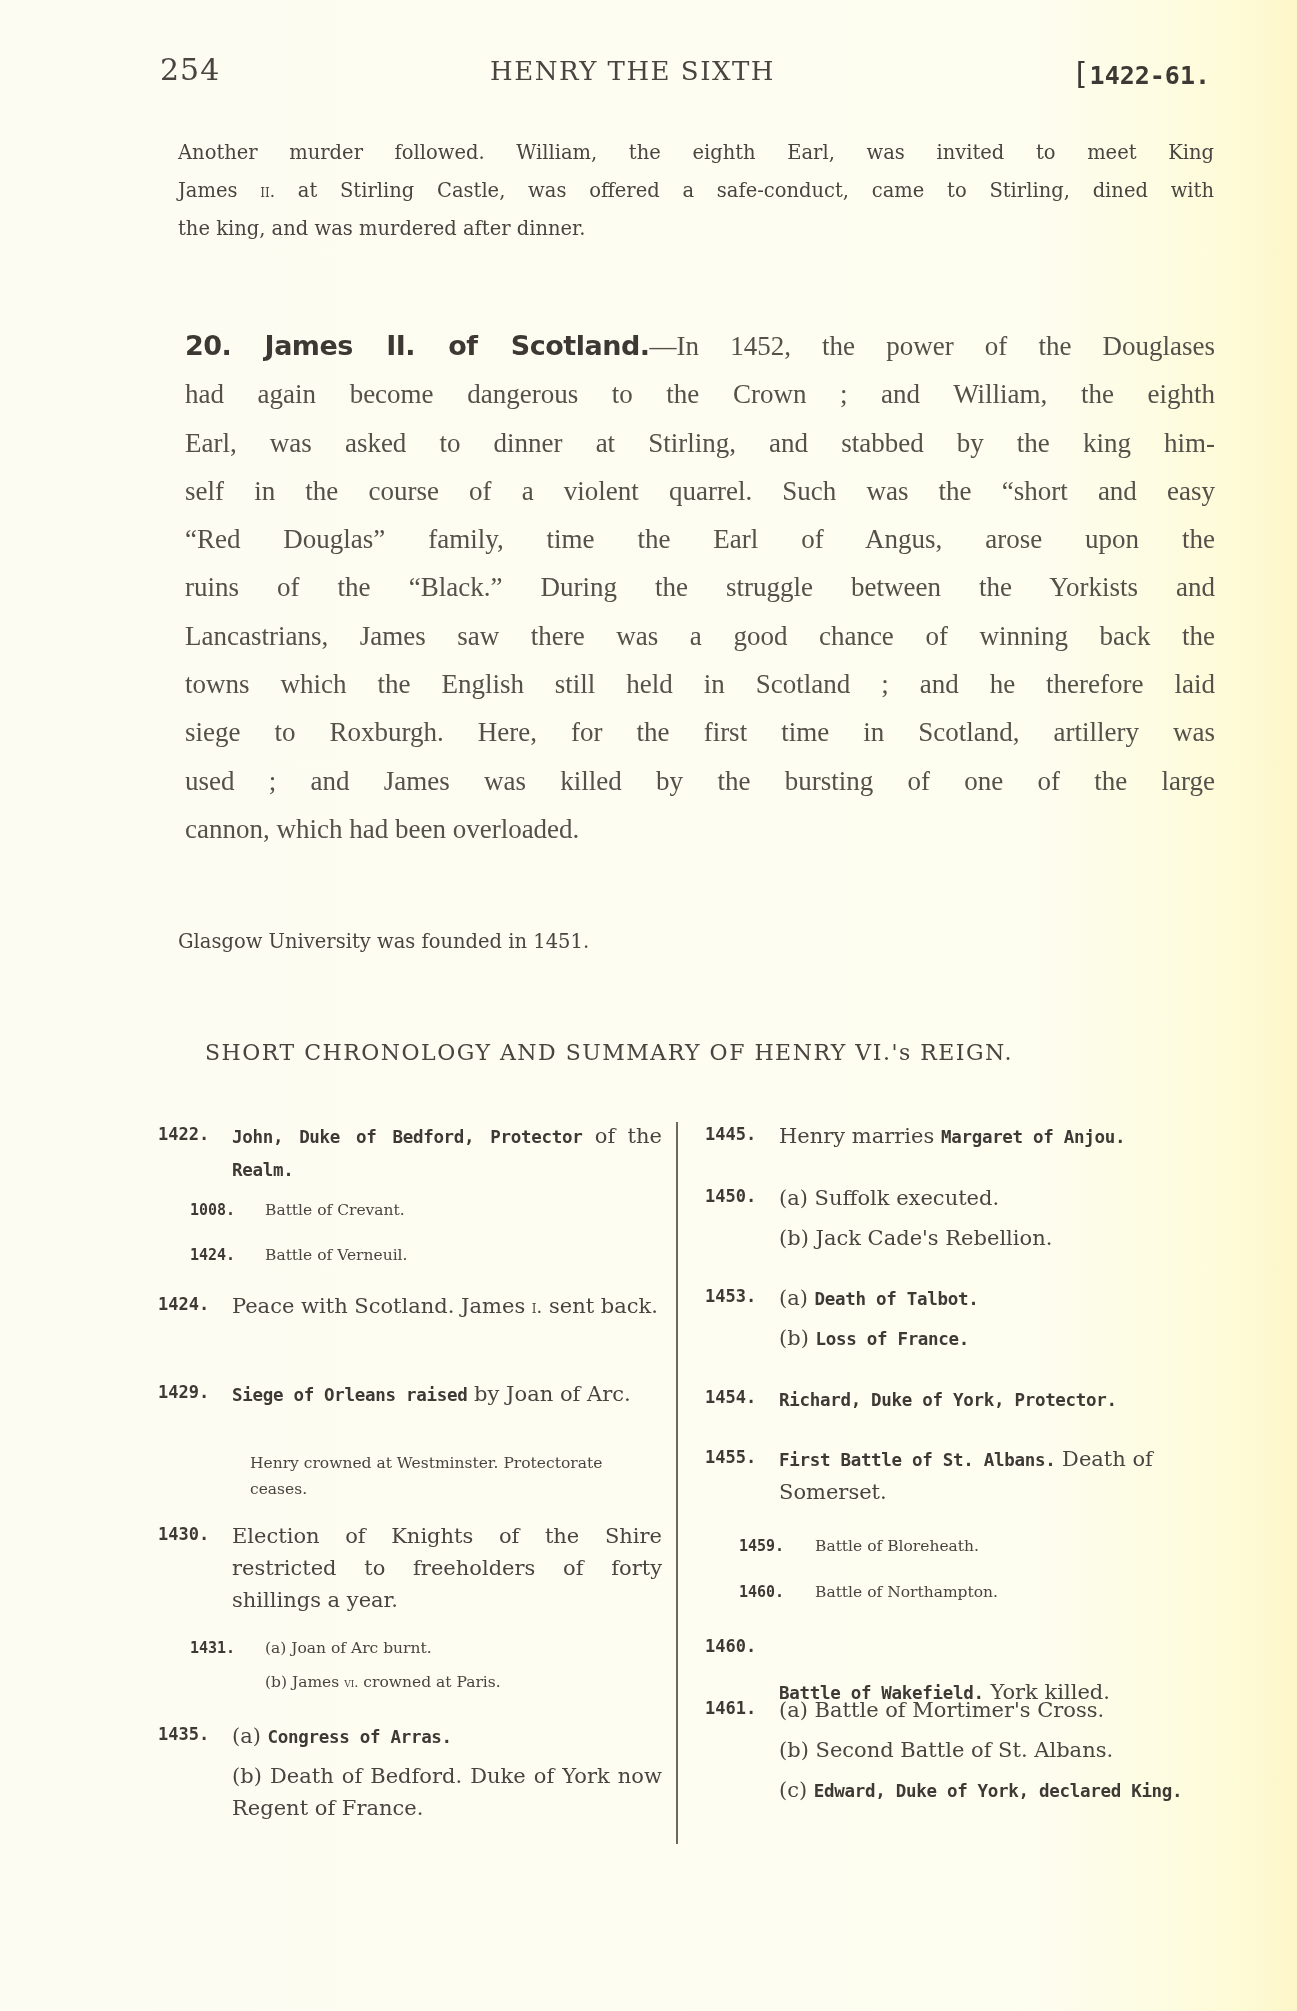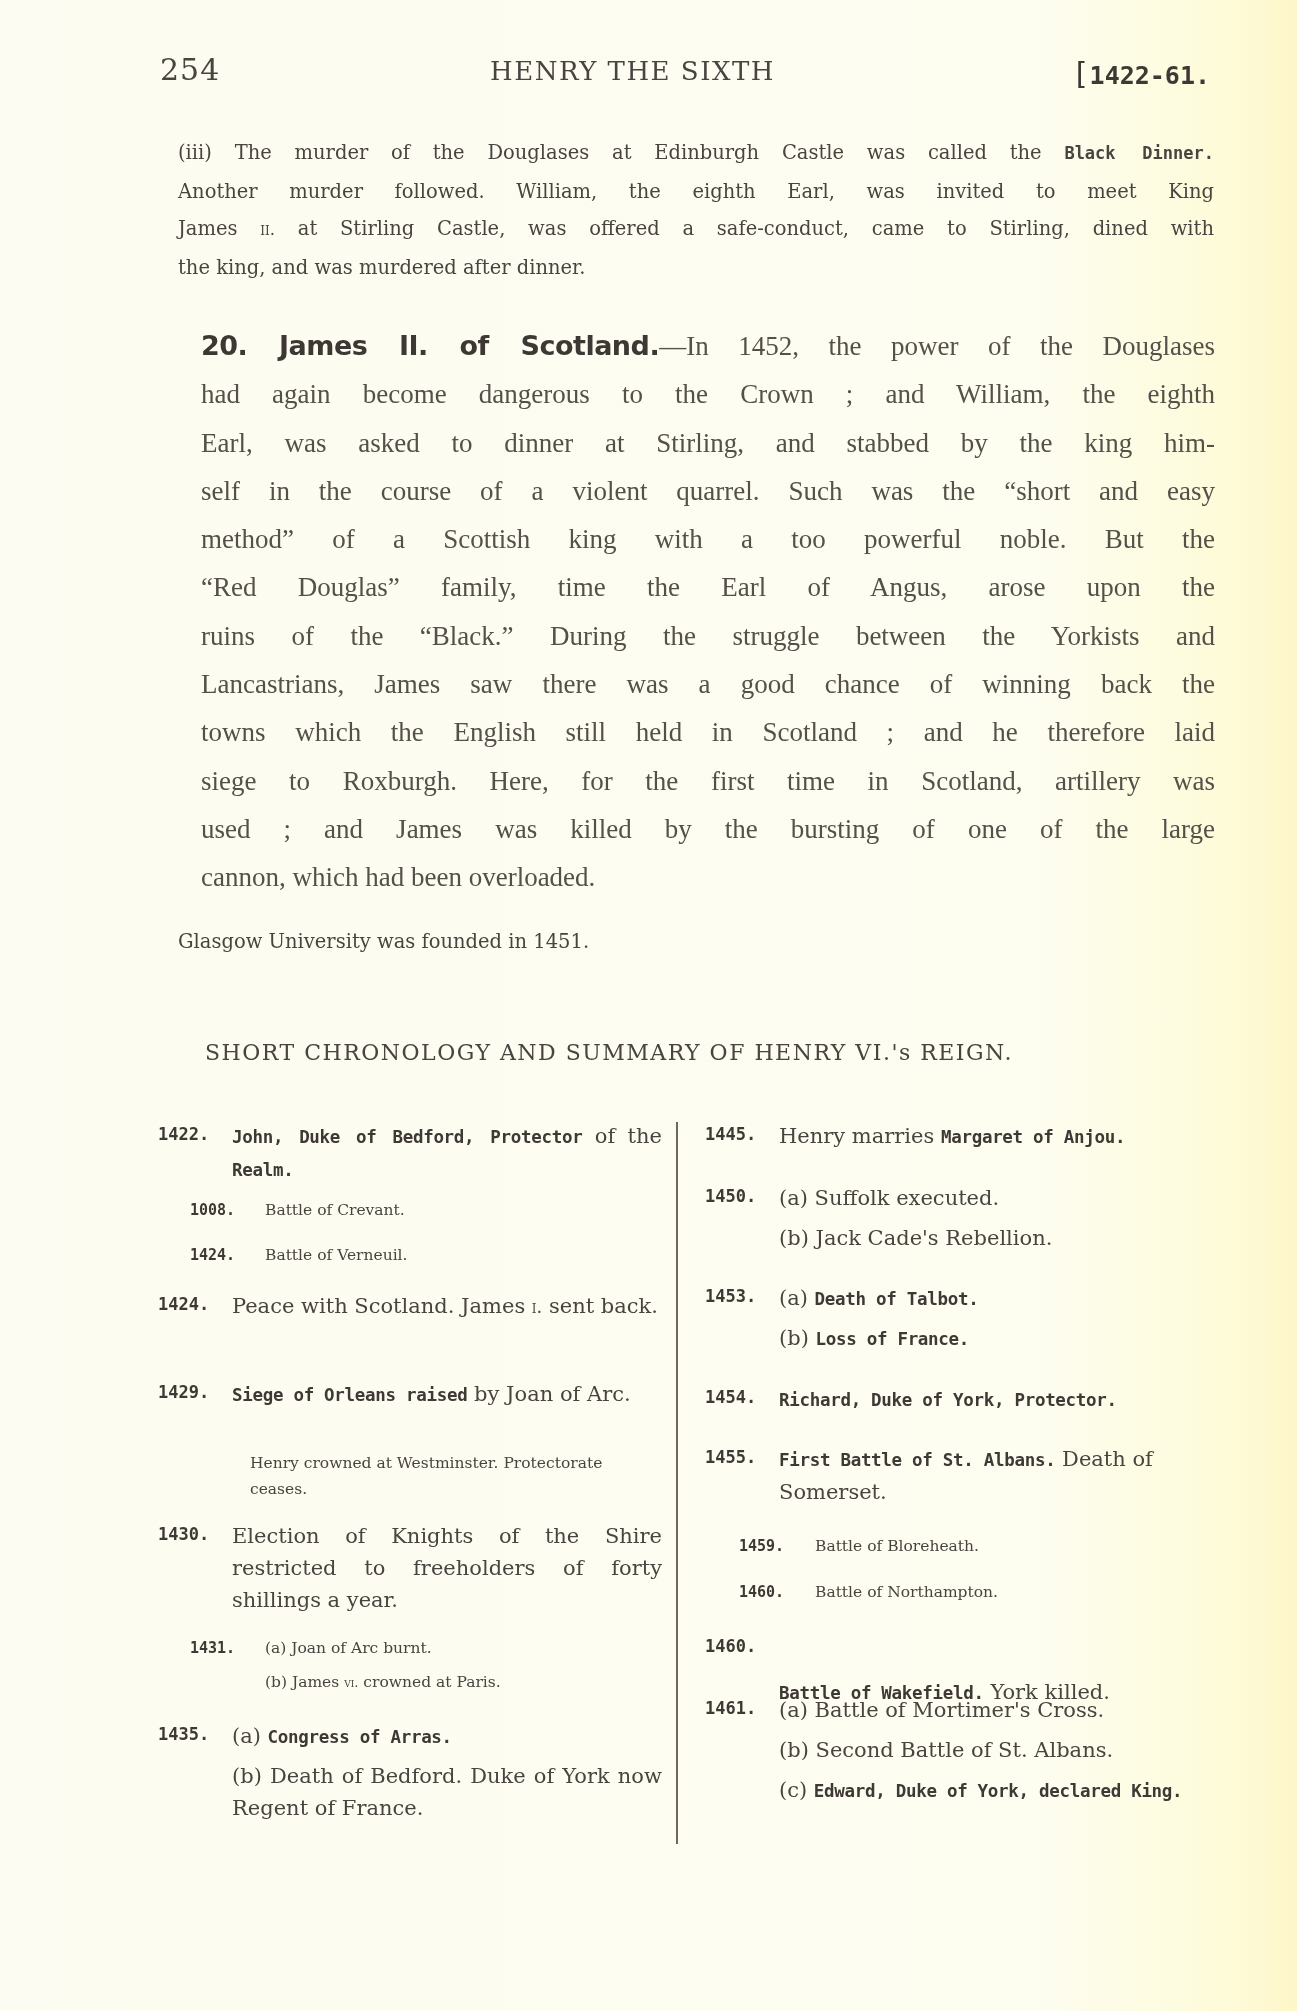--- a/index.html
+++ b/index.html
@@ -15,21 +15,21 @@
   .page-num { position: absolute; left: 0; top: 0; font-size: 30px; letter-spacing: 1px; color: #4a4440; }
   .run-title { position: absolute; left: 330px; top: 4px; font-size: 26px; letter-spacing: 1.5px; color: #4a4440; }
   .run-dates { position: absolute; right: 0; top: 4px; font-size: 25px; font-weight: bold; color: #3f3935; font-family: "DejaVu Sans Mono", "Liberation Mono", monospace; }
   .run-dates .br { font-weight: normal; font-size: 30px; }
 
   .note { left: 178px; width: 1036px; font-size: 19.5px; line-height: 37.5px; color: #4a4440; white-space: normal; text-align: justify; text-align-last: left; }
   .note b { font-family: "DejaVu Sans Mono", "Liberation Mono", monospace; font-size: 17px; }
 
   .section { left: 185px; width: 1030px; font-size: 27px; line-height: 48.3px; color: #555049; white-space: normal; text-align: justify; font-family: "Liberation Serif", "DejaVu Serif", serif; }
   .section .sec-head { font-family: "DejaVu Sans", "Liberation Sans", sans-serif; font-weight: bold; font-size: 27px; color: #3d3834; letter-spacing: -0.5px; }
-  .line { display: block; text-align: justify; text-align-last: justify; height: 48.3px; margin-left: 16px; }
+  .line { display: block; text-align: justify; text-align-last: justify; height: 48.3px; }
   .line.last { text-align-last: left; }
 
   .aside { left: 178px; top: 930px; font-size: 19.5px; color: #4a4440; }
   .chron-title { left: 205px; top: 1040px; font-size: 22px; letter-spacing: 1.5px; color: #4a4440; }
 
   .divider { position: absolute; left: 676px; top: 1122px; width: 2px; height: 722px; background: #6f6660; }
 
   .col { position: absolute; top: 1120px; }
   .col-left { left: 150px; width: 512px; }
   .col-right { left: 697px; width: 520px; }
@@ -48,39 +48,35 @@
 <body>
 
 <div class="abs running-head">
   <span class="page-num">254</span>
   <span class="run-title">HENRY THE SIXTH</span>
   <span class="run-dates"><span class="br">[</span><span>1422-61.</span></span>
 </div>
 
 <div class="abs note" style="top:134px;">
   <div style="text-align-last:justify;">
-    <span>(iii) The murder of the Douglases at Edinburgh Castle was called the </span><b>Black Dinner.</b>
-  </div>
-  <div style="text-align-last:justify;">
     <span>Another murder followed.  William, the eighth Earl, was invited to meet King</span>
   </div>
   <div style="text-align-last:justify;">
     <span>James </span><span class="sc">ii.</span><span> at Stirling Castle, was offered a safe-conduct, came to Stirling, dined with</span>
   </div>
   <div>
     <span>the king, and was murdered after dinner.</span>
   </div>
 </div>
 
 <div class="abs section" style="top:322px;">
   <span class="line"><span class="sec-head">20. James II. of Scotland.</span><span>—In 1452, the power of the Douglases</span></span>
   <span class="line">had again become dangerous to the Crown ; and William, the eighth</span>
   <span class="line">Earl, was asked to dinner at Stirling, and stabbed by the king him-</span>
   <span class="line">self in the course of a violent quarrel.  Such was the “short and easy</span>
-  <span class="line">method” of a Scottish king with a too powerful noble.  But the</span>
   <span class="line">“Red Douglas” family, time the Earl of Angus, arose upon the</span>
   <span class="line">ruins of the “Black.”  During the struggle between the Yorkists and</span>
   <span class="line">Lancastrians, James saw there was a good chance of winning back the</span>
   <span class="line">towns which the English still held in Scotland ; and he therefore laid</span>
   <span class="line">siege to Roxburgh.  Here, for the first time in Scotland, artillery was</span>
   <span class="line">used ; and James was killed by the bursting of one of the large</span>
   <span class="line last">cannon, which had been overloaded.</span>
 </div>
 
 <div class="abs aside">Glasgow University was founded in 1451.</div>

